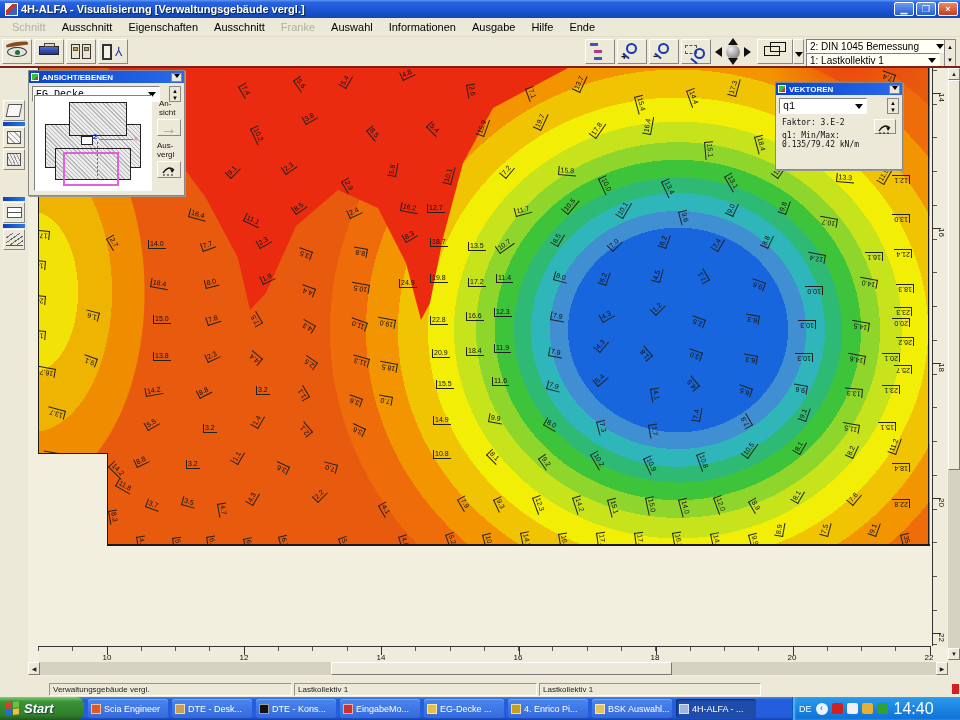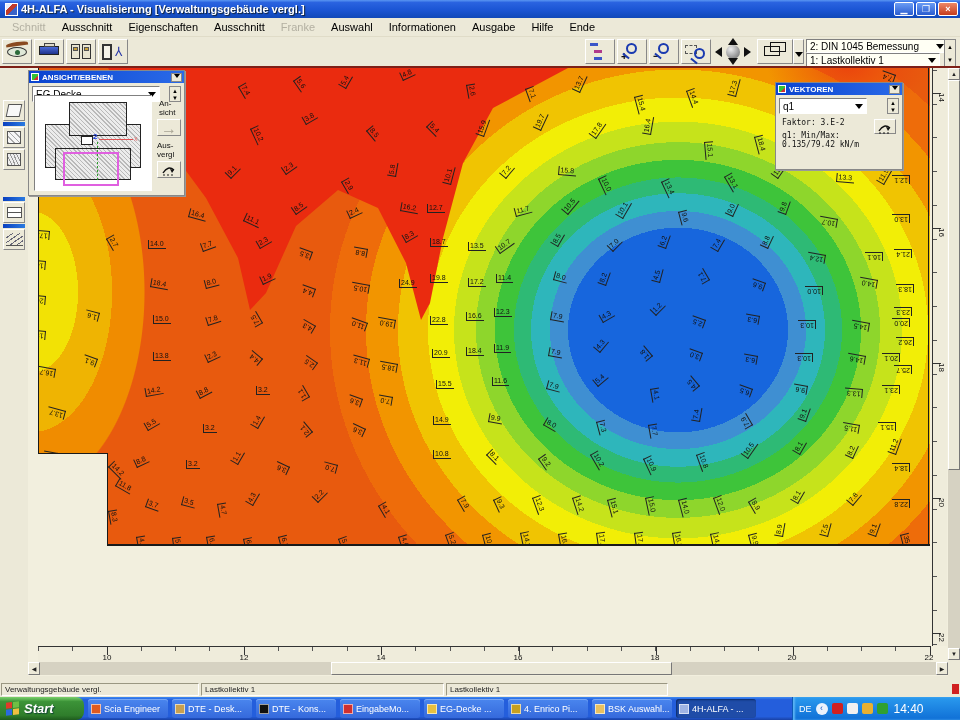--- a/index.html
+++ b/index.html
@@ -112,21 +112,21 @@
   .sc-arrow { position:absolute; background:#ece9d8; border:1px solid; border-color:#fff #777 #777 #fff; font-size:6px; text-align:center; color:#222; }
   .sc-thumb { position:absolute; background:#ece9d8; border:1px solid; border-color:#fff #777 #777 #fff; }
 
   
   .palette { position:absolute; background:#ece9d8; border:1px solid #888; box-shadow:1px 1px 0 #999; }
   .pal-title { height:12px; background:linear-gradient(90deg,#0a43cf,#2a6ae8); color:#fff; font-size:8px; font-weight:bold;
     display:flex; align-items:center; padding:0 2px; gap:3px; }
   .pal-ico { width:8px; height:8px; background:linear-gradient(135deg,#35c035 60%,#d03030 60%); border:1px solid #fff; }
   .pal-close { margin-left:auto; width:11px; height:9px; background:#ece9d8; border:1px solid #888; line-height:7px; text-align:center; }
   .pal-close .tri-down { border-left-width:3px; border-right-width:3px; border-top-width:4px; vertical-align:top; }
-  .pal-combo { position:relative; margin:3px; height:16px; background:#fff; border:1px solid; border-color:#808080 #fff #fff #808080; font-size:10px; display:flex; align-items:center; padding:0 3px; }
+  .pal-combo { position:relative; margin:3px; height:16px; background:#fff; border:1px solid; border-color:#808080 #fff #fff #808080; font-size:10px; display:flex; align-items:center; padding:0 3px;font-family:Liberation Mono, monospace; }
   .pal-spin { position:absolute; right:3px; top:20px; }
   #ansicht-pal { left:28px; top:70px; width:157px; height:126px; }
   #plan-box { position:absolute; left:5px; top:24px; width:118px; height:96px; background:#fff; border:1px solid; border-color:#808080 #fff #fff #808080; }
   .hatchrect { position:absolute; border:1px solid #222;
     background:repeating-linear-gradient(45deg,#b9b9b9 0 1px,#ececec 1px 3px); }
   #plan-magenta { position:absolute; border:2px solid #e060e0; background:transparent; }
   #plan-z { position:absolute; color:#1535d5; font-size:8px; font-weight:bold; }
   #plan-xline { position:absolute; height:1px; background:#e05050; }
   #plan-x { position:absolute; color:#e07070; font-size:7px; }
   #plan-vline { position:absolute; width:1px; background:repeating-linear-gradient(#2aa02a 0 2px,transparent 2px 4px); }
@@ -150,21 +150,21 @@
   .flag i:nth-child(3){background:#2a6ae0;} .flag i:nth-child(4){background:#efc040;}
   .taskbtn { position:absolute; top:2px; height:19px; width:80px; border-radius:3px; background:linear-gradient(180deg,#4a86ee,#3569dc);
     box-shadow:inset 0 1px 0 #7aa8f4; color:#fff; font-size:9px; display:flex; align-items:center; gap:3px; padding:0 3px; overflow:hidden; white-space:nowrap; }
   .taskbtn.active { background:#1f4ca8; box-shadow:inset 1px 1px 2px #0c2a66; }
   .taskbtn .tico { width:10px; height:10px; flex:none; border:1px solid rgba(255,255,255,.6); }
   #tray { position:absolute; right:0; top:0; width:168px; height:23px; background:linear-gradient(180deg,#2a9aee 0%,#1273d8 90%);
     border-left:1px solid #0c5ab8; box-shadow:inset 2px 0 2px #5ab4f4; display:flex; align-items:center; gap:4px; padding:0 6px; }
   #tray-lang { color:#fff; font-size:9px; }
   #tray-chev { width:12px; height:12px; border-radius:50%; background:#eaf2fc; color:#1258c8; font-size:9px; line-height:11px; text-align:center; }
   .tray-ico { width:11px; height:11px; border-radius:2px; }
-  #tray-clock { color:#fff; font-size:12px; margin-left:2px; }
+  #tray-clock { color:#fff; font-size:16px; margin-left:2px; }
 </style>
 </head>
 <body>
 
 <div id="titlebar" class="abs">
   <div id="app-icon"></div>
   <div id="title-text">4H-ALFA - Visualisierung [Verwaltungsgebäude vergl.]</div>
   <div class="tb-btns">
     <div class="tb-btn">▁</div>
     <div class="tb-btn">❐</div>
@@ -605,21 +605,21 @@
         <circle cx="3" cy="11" r=".8"></circle>
         <circle cx="7" cy="11" r=".8"></circle>
         <circle cx="11" cy="11" r=".8"></circle>
       </svg>
   </div>
   <div class="vek-text">q1: Min/Max:
  0.135/79.42 kN/m</div>
 </div>
 
 <div id="statusbar" class="abs">
-    <div class="status-panel" style="width: 198px;">Verwaltungsgebäude vergl.</div>
+    <div class="status-panel" style="width: 243px; margin-left: 48px;">Verwaltungsgebäude vergl.</div>
     <div class="status-panel" style="width: 243px;">Lastkollektiv 1</div>
     <div class="status-panel" style="width: 222px;">Lastkollektiv 1</div>
   </div>
 <div id="status-flag" class="abs"></div>
 
 <div id="taskbar" class="abs">
   <div id="startbtn">
     <span class="flag">
         <i></i>
         <i></i>

